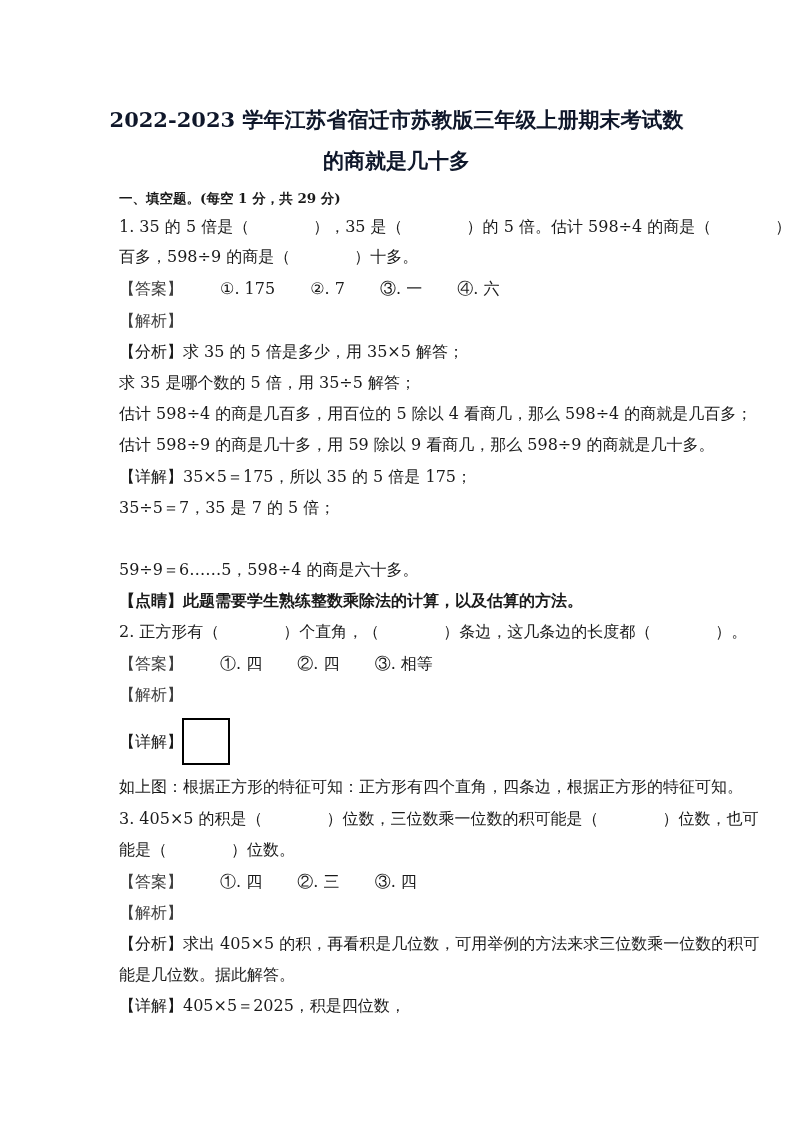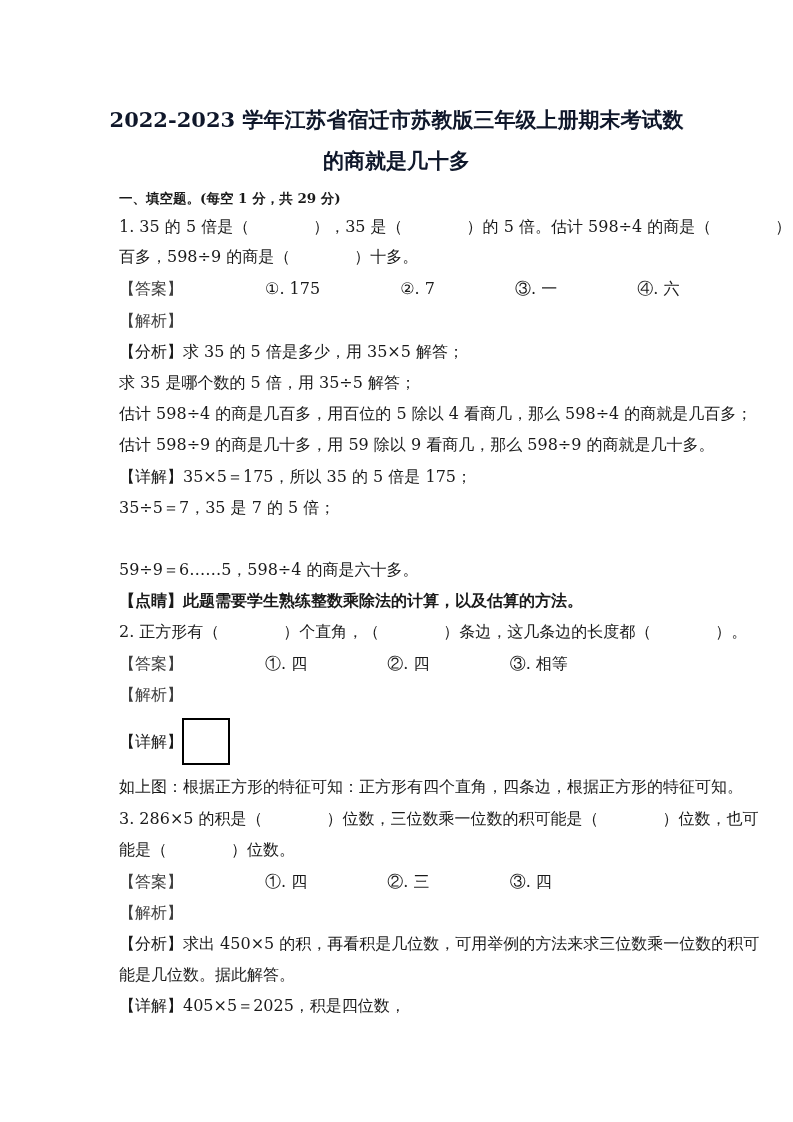--- a/index.html
+++ b/index.html
@@ -6,21 +6,21 @@
     body { width: 793px; height: 1122px; position: relative; overflow: hidden;
            font-family: "DejaVu Serif", "Liberation Serif", serif; color: #1a1a1a; }
     .page { position: absolute; left: 0; top: 0; width: 793px; height: 1122px; }
     .title { position: absolute; left: 100px; width: 593px; text-align: center;
              font-weight: bold; font-size: 21px; letter-spacing: 0px; color: #0f172a; }
     .t1 { top: 106px; }
     .t2 { top: 147px; }
     .line { position: absolute; left: 119px; font-size: 16px; white-space: nowrap; line-height: 18px; }
     .section { font-weight: bold; font-size: 13.5px; }
     .blue { color: #404040; }
-    .ans-items span.item { display: inline-block; margin-right: 30px; margin-left: 45px; }
+    .ans-items span.item { display: inline-block; margin-right: 30px; }
     .ans-items .lbl { margin-right: 32px; }
     .square { position: absolute; left: 182px; top: 718px; width: 44px; height: 43px;
               border: 2.5px solid #000; }
   </style>
 </head>
 <body>
 
 <div class="page">
 
   <div class="title t1">2022-2023 学年江苏省宿迁市苏教版三年级上册期末考试数</div>
@@ -64,33 +64,33 @@
     <span class="item">②. 四</span>
     <span class="item">③. 相等</span>
   </div>
   <div class="line blue" style="top:686px;">【解析】</div>
 
   <div class="line" style="top:733px;">【详解】</div>
   <div class="square"></div>
 
   <div class="line" style="top:778px;">如上图：根据正方形的特征可知：正方形有四个直角，四条边，根据正方形的特征可知。</div>
 
-  <div class="line" style="top:810px;">3. 286×5 的积是（　　　　）位数，三位数乘一位数的积可能是（　　　　）位数，也可</div>
+  <div class="line" style="top:810px;">3. 405×5 的积是（　　　　）位数，三位数乘一位数的积可能是（　　　　）位数，也可</div>
   <div class="line" style="top:841px;">能是（　　　　）位数。</div>
 
   <div class="line ans-items" style="top:873px;">
     <span class="blue lbl">【答案】</span>
     <span class="item">①. 四</span>
     <span class="item">②. 三</span>
     <span class="item">③. 四</span>
   </div>
   <div class="line blue" style="top:904px;">【解析】</div>
 
   <div class="line" style="top:935px;">
-    <span>【分析】</span><span>求出 450×5 的积，再看积是几位数，可用举例的方法来求三位数乘一位数的积可</span>
+    <span>【分析】</span><span>求出 405×5 的积，再看积是几位数，可用举例的方法来求三位数乘一位数的积可</span>
   </div>
   <div class="line" style="top:966px;">能是几位数。据此解答。</div>
 
   <div class="line" style="top:997px;">
     <span>【详解】</span><span>405×5＝2025，积是四位数，</span>
   </div>
 
 </div>
 
 </body></html>

